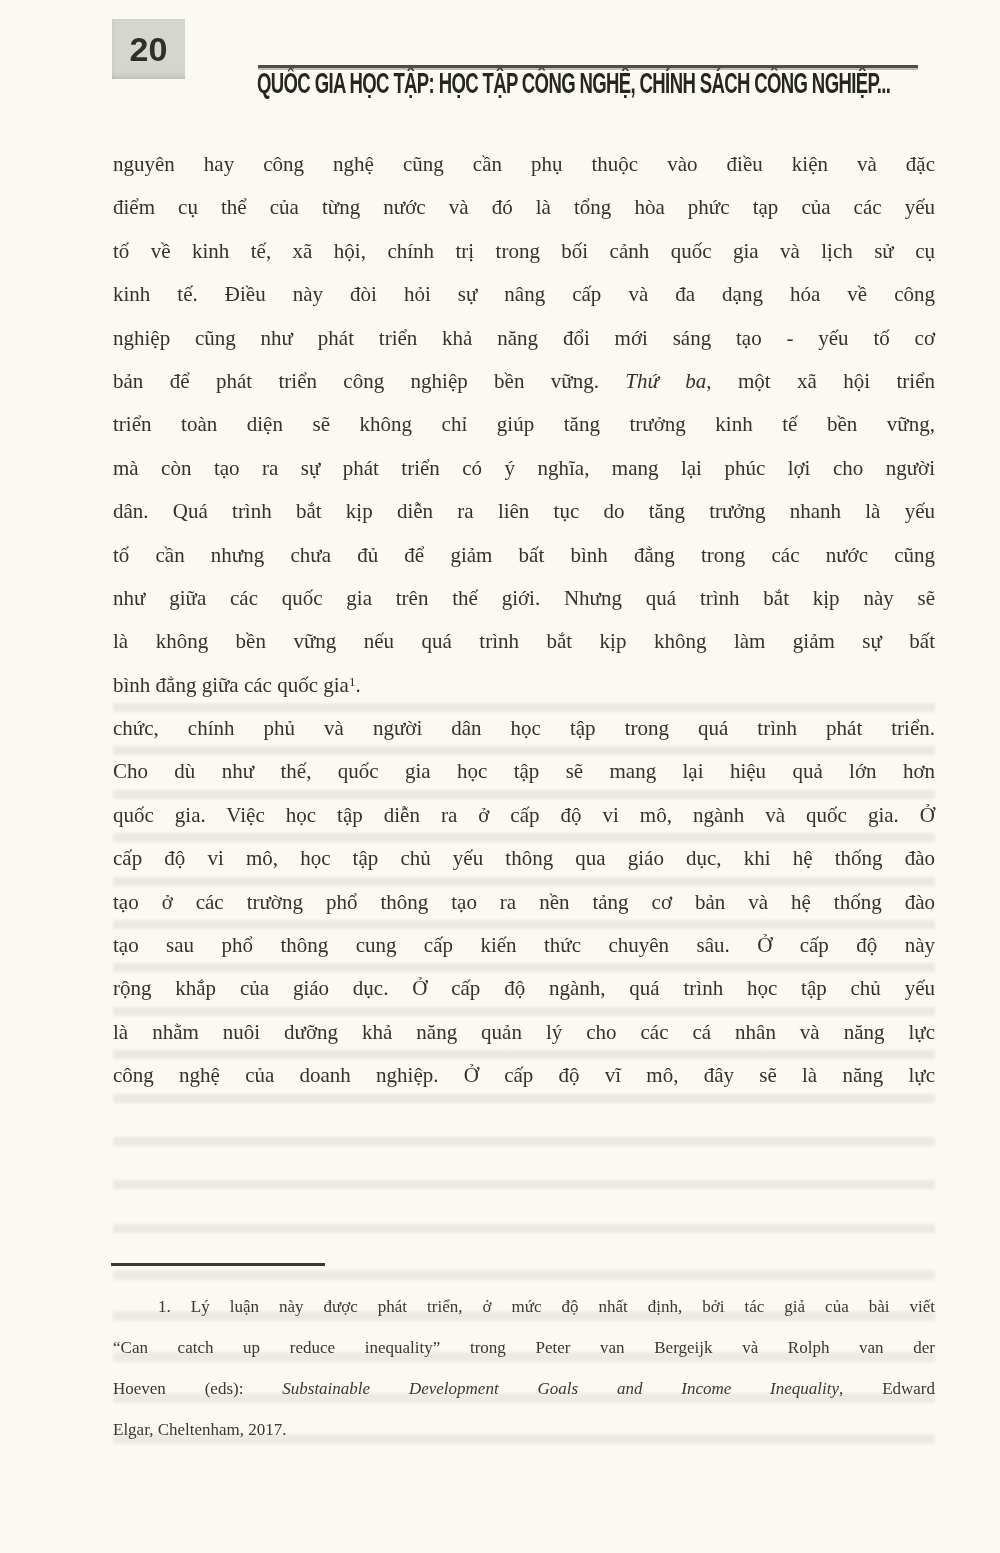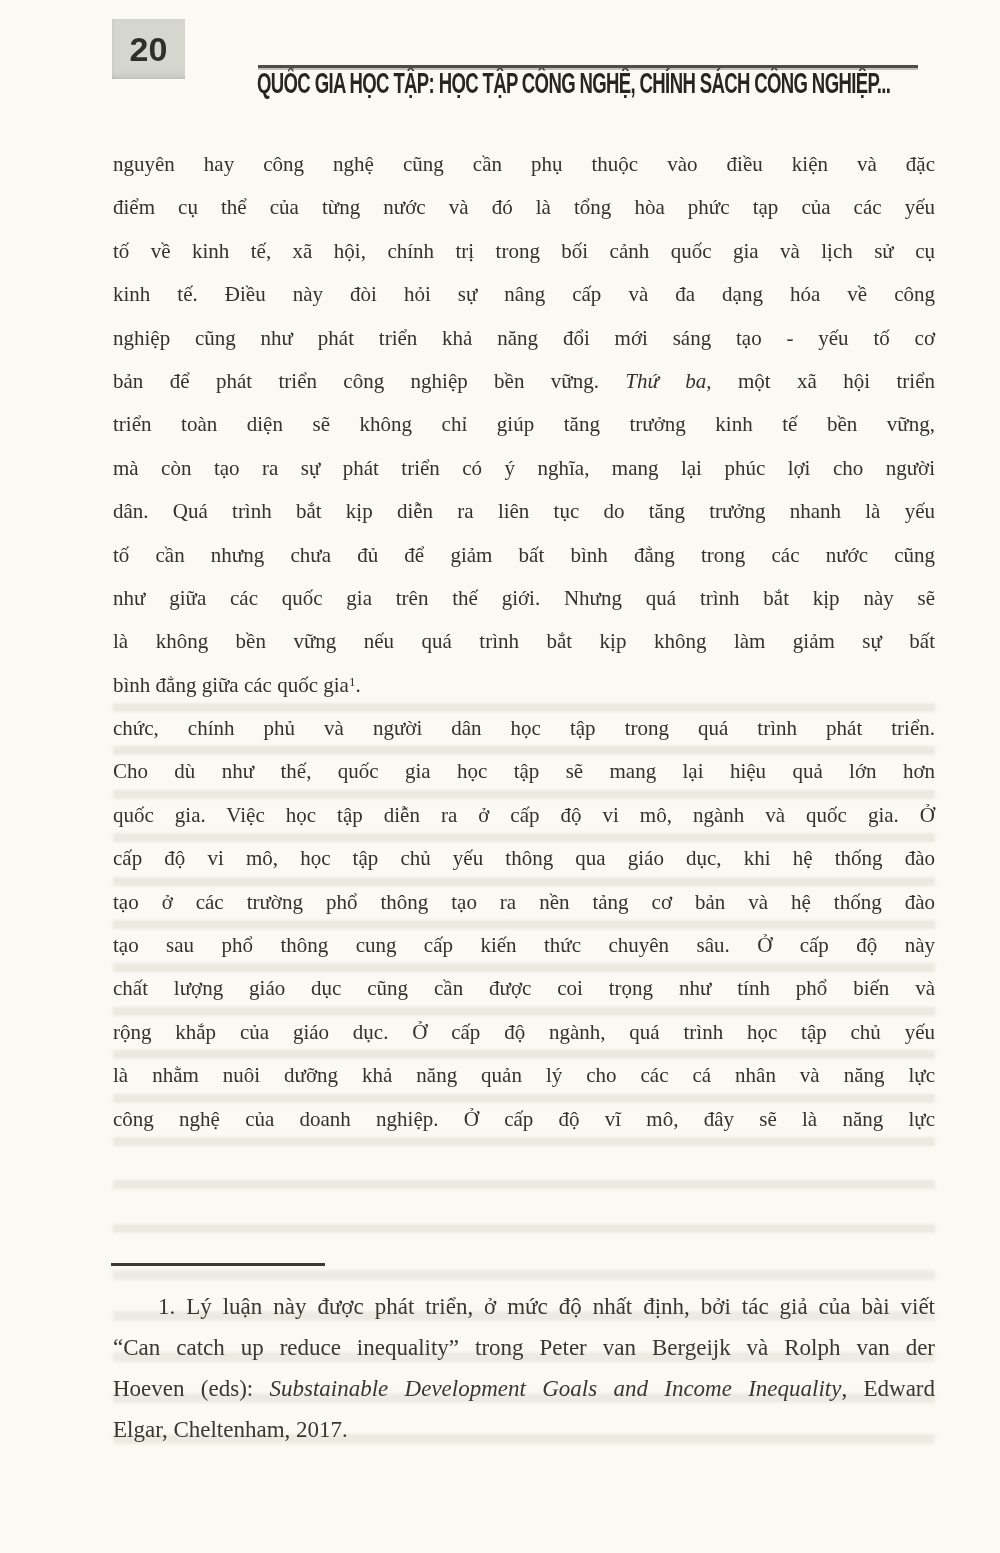--- a/index.html
+++ b/index.html
@@ -64,21 +64,21 @@
   .line i{font-style:italic;}
   .line sup{font-size:0.62em;line-height:0;vertical-align:baseline;position:relative;top:-0.45em;}
   
   .fn-rule{
     position:absolute;left:111px;top:1263px;width:214px;height:3px;
     background:#3b3933;
     z-index:2;
   }
   .footnote{
     position:absolute;left:113px;top:1286px;width:822px;
-    font-size:23px;line-height:41px;color:#3a372f;
+    font-size:17px;line-height:41px;color:#3a372f;
     z-index:2;
   }
   .footnote .line{height:41px;text-align:justify;text-align-last:justify;}
   .footnote .line.indent{text-indent:45px;}
   .footnote .line.left{text-align:left;text-align-last:left;}
   
   .ghost{position:absolute;left:113px;width:822px;z-index:1;filter:blur(1.6px);pointer-events:none;}
   .ghost-a{
     top:670px;height:565px;
     background:repeating-linear-gradient(
@@ -126,21 +126,20 @@
       <div class="line"><span>tố cần nhưng chưa đủ để giảm bất bình đẳng trong các nước cũng</span></div>
       <div class="line"><span>như giữa các quốc gia trên thế giới. Nhưng quá trình bắt kịp này sẽ</span></div>
       <div class="line"><span>là không bền vững nếu quá trình bắt kịp không làm giảm sự bất</span></div>
       <div class="line left"><span>bình đẳng giữa các quốc gia</span><sup>1</sup><span>.</span></div>
       <div class="line"><span>chức, chính phủ và người dân học tập trong quá trình phát triển.</span></div>
       <div class="line"><span>Cho dù như thế, quốc gia học tập sẽ mang lại hiệu quả lớn hơn</span></div>
       <div class="line"><span>quốc gia. Việc học tập diễn ra ở cấp độ vi mô, ngành và quốc gia. Ở</span></div>
       <div class="line"><span>cấp độ vi mô, học tập chủ yếu thông qua giáo dục, khi hệ thống đào</span></div>
       <div class="line"><span>tạo ở các trường phổ thông tạo ra nền tảng cơ bản và hệ thống đào</span></div>
       <div class="line"><span>tạo sau phổ thông cung cấp kiến thức chuyên sâu. Ở cấp độ này</span></div>
-      <div class="line"><span>chất lượng giáo dục cũng cần được coi trọng như tính phổ biến và</span></div>
       <div class="line"><span>rộng khắp của giáo dục. Ở cấp độ ngành, quá trình học tập chủ yếu</span></div>
       <div class="line"><span>là nhằm nuôi dưỡng khả năng quản lý cho các cá nhân và năng lực</span></div>
       <div class="line"><span>công nghệ của doanh nghiệp. Ở cấp độ vĩ mô, đây sẽ là năng lực</span></div>
     </div>
 
   <div class="fn-rule"></div>
 
   <div class="footnote" id="footnote-lines">
       <div class="line indent"><span>1. Lý luận này được phát triển, ở mức độ nhất định, bởi tác giả của bài viết</span></div>
       <div class="line"><span>“Can catch up reduce inequality” trong Peter van Bergeijk và Rolph van der</span></div>

